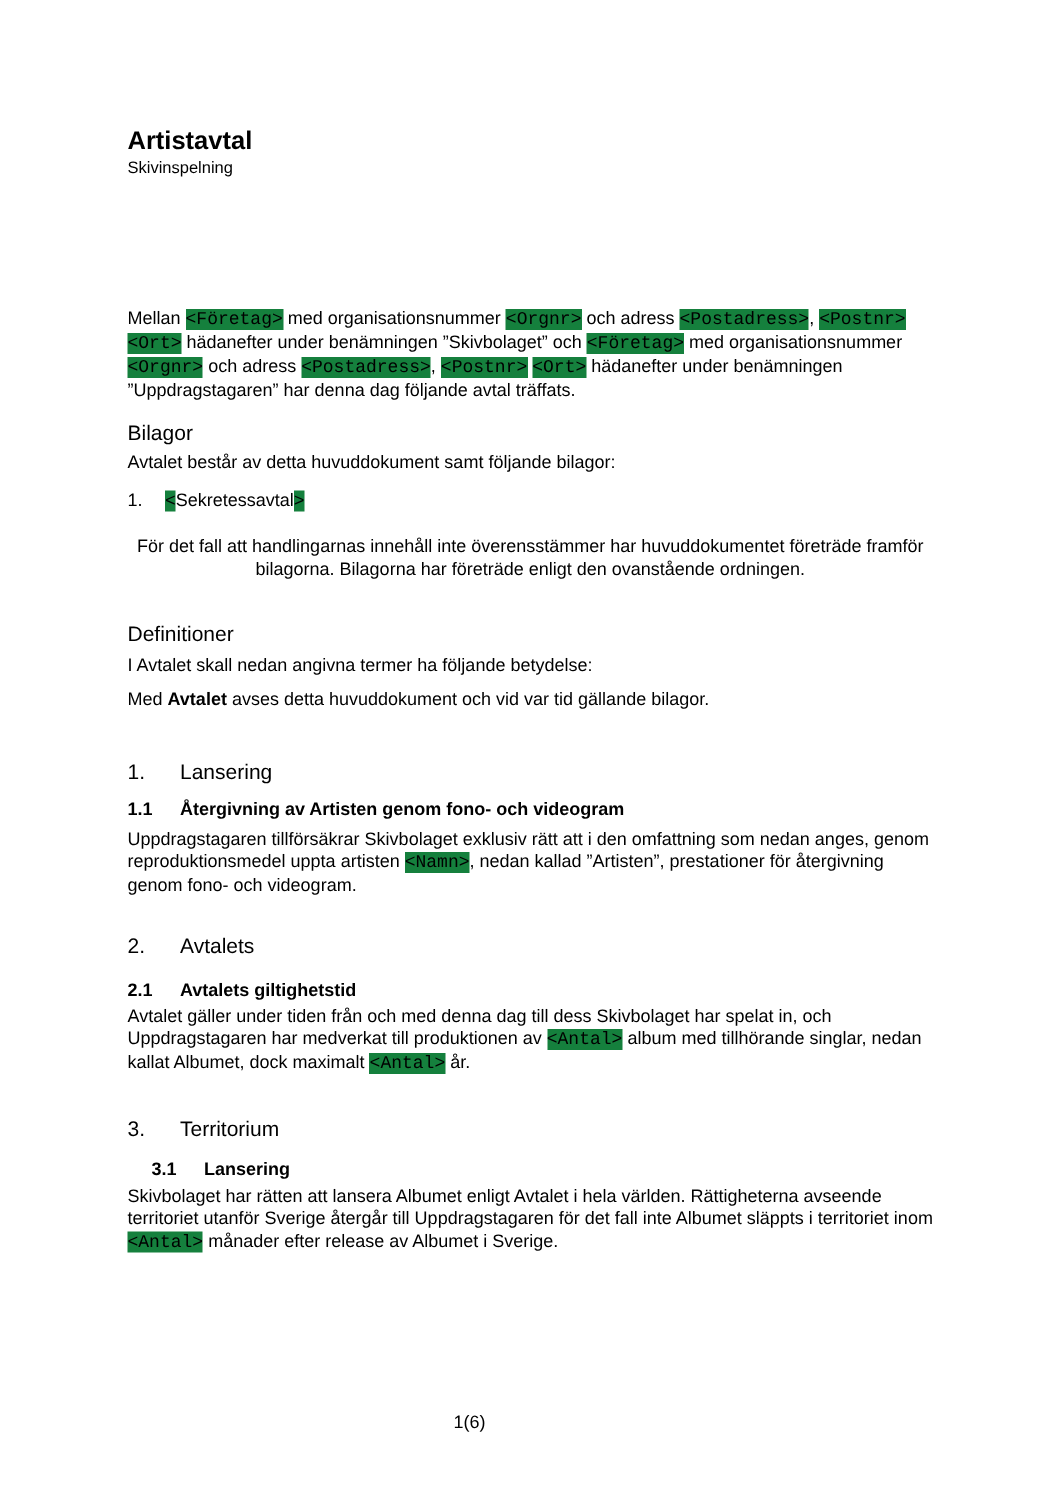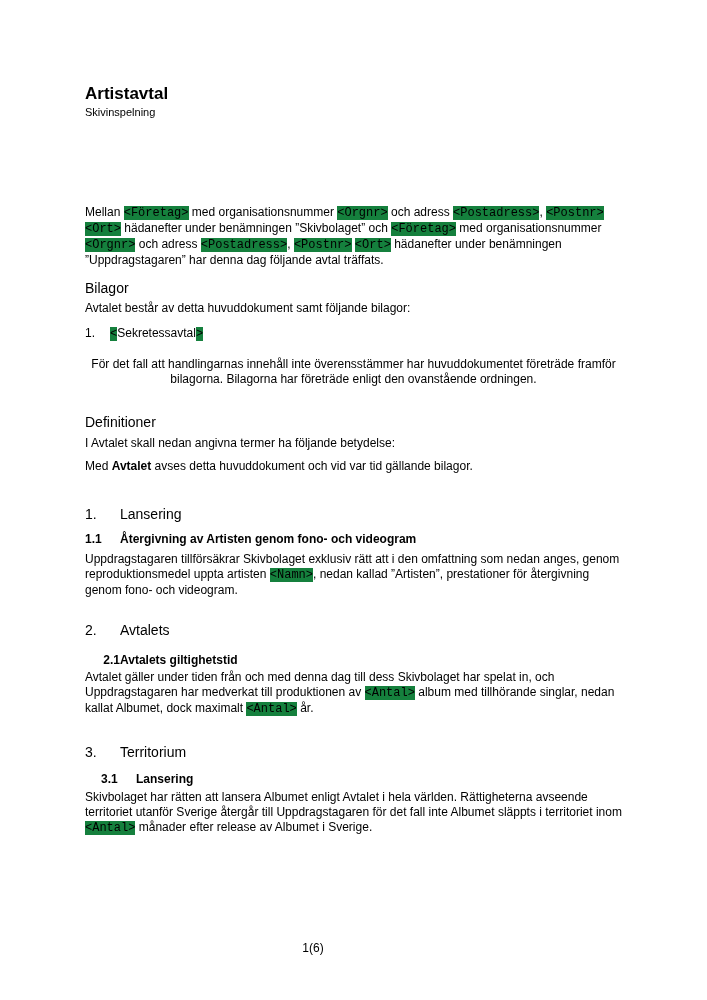--- a/index.html
+++ b/index.html
@@ -64,21 +64,21 @@
   .p-bilagor-lead { margin-top: 4px; }
   .li-attachment { margin-top: 10px; }
   .p-precedence { margin-top: 15px; text-align: center; }
   .h-definitioner { margin-top: 27px; }
   .p-def-lead { margin-top: 5px; }
   .p-def-med { margin-top: 8px; }
   .sec1 .h-main { margin-top: 32px; }
   .sec1 .h-sub { margin-top: 9px; }
   .sec1 .p-body { margin-top: 5px; }
   .sec2 .h-main { margin-top: 24px; }
-  .sec2 .h-sub { margin-top: 14px; text-align: right; }
+  .sec2 .h-sub { margin-top: 14px; }
   .sec2 .p-body { margin-top: 2px; }
   .sec3 .h-main { margin-top: 27px; }
   .sec3 .h-sub { margin-top: 11px; margin-left: 16px; }
   .sec3 .p-body { margin-top: 3px; }
   .footer {
     position: absolute;
     top: 941px;
     left: 0;
     width: 626px;
     text-align: center;

